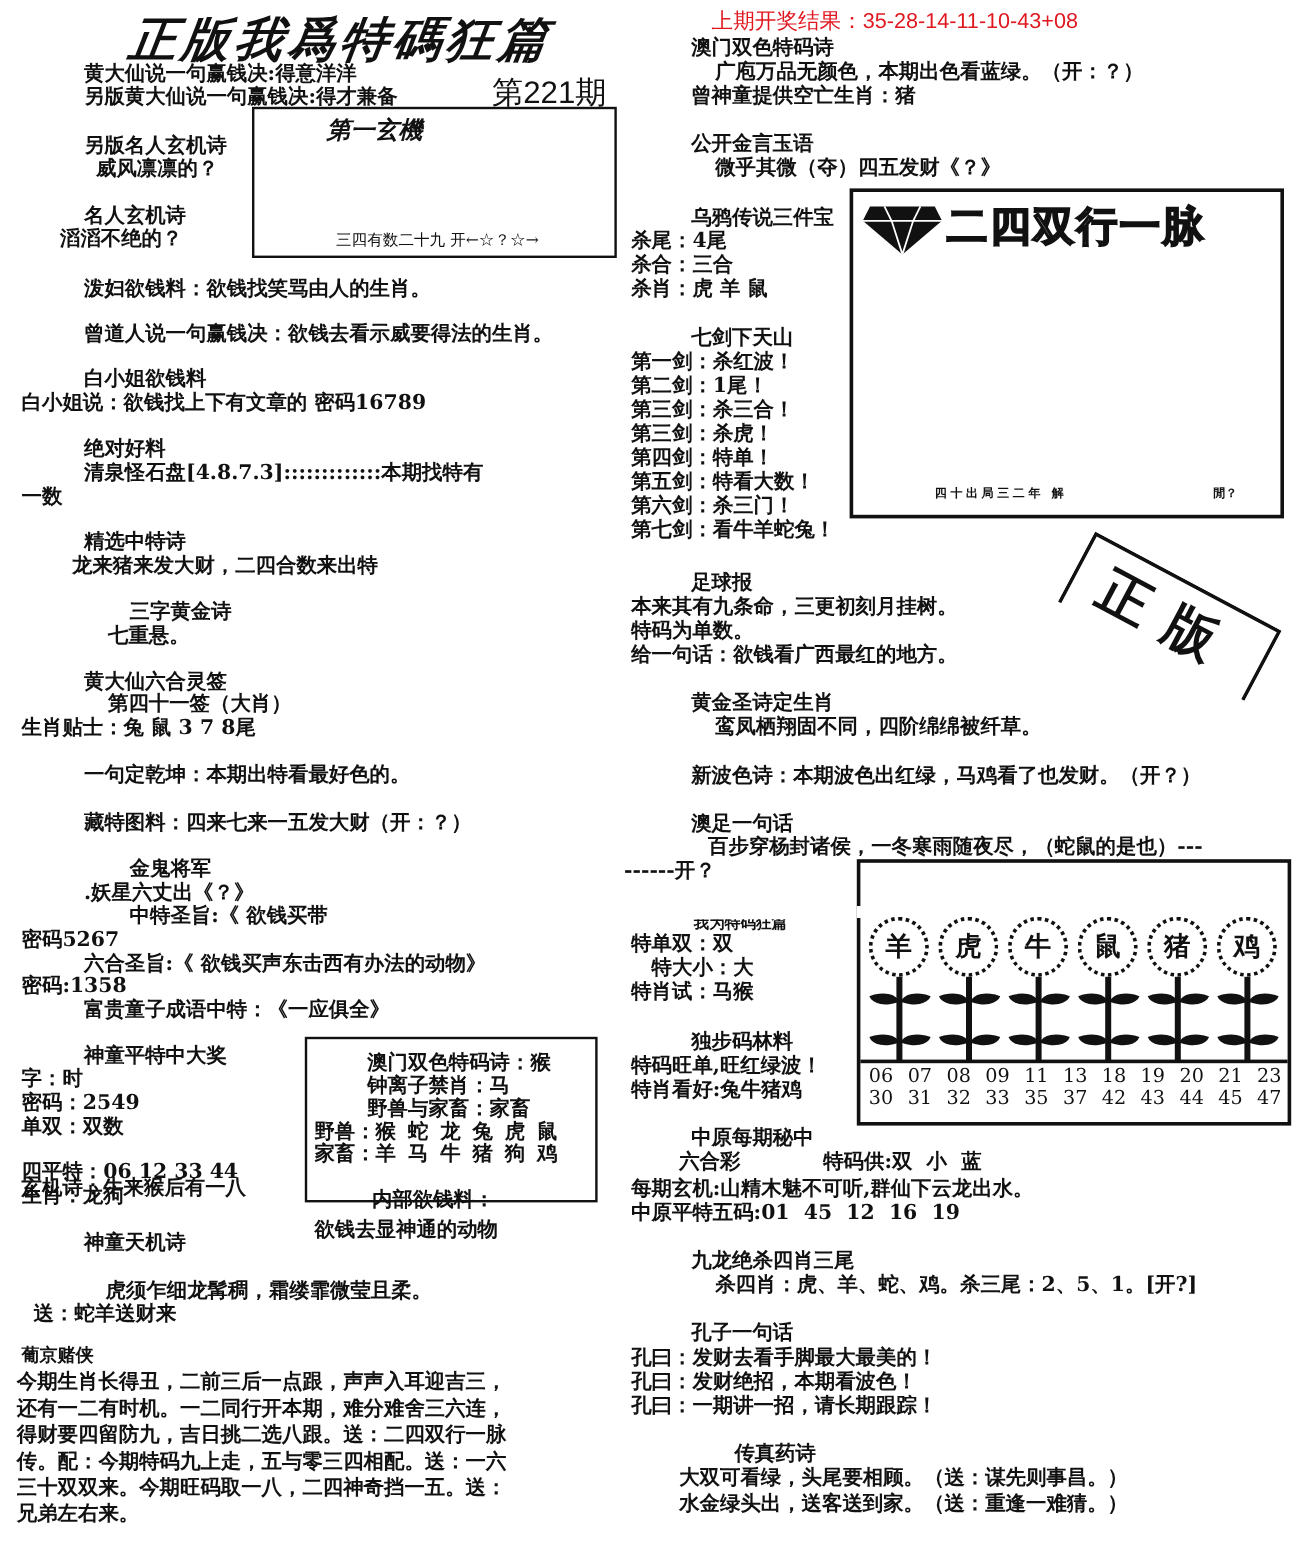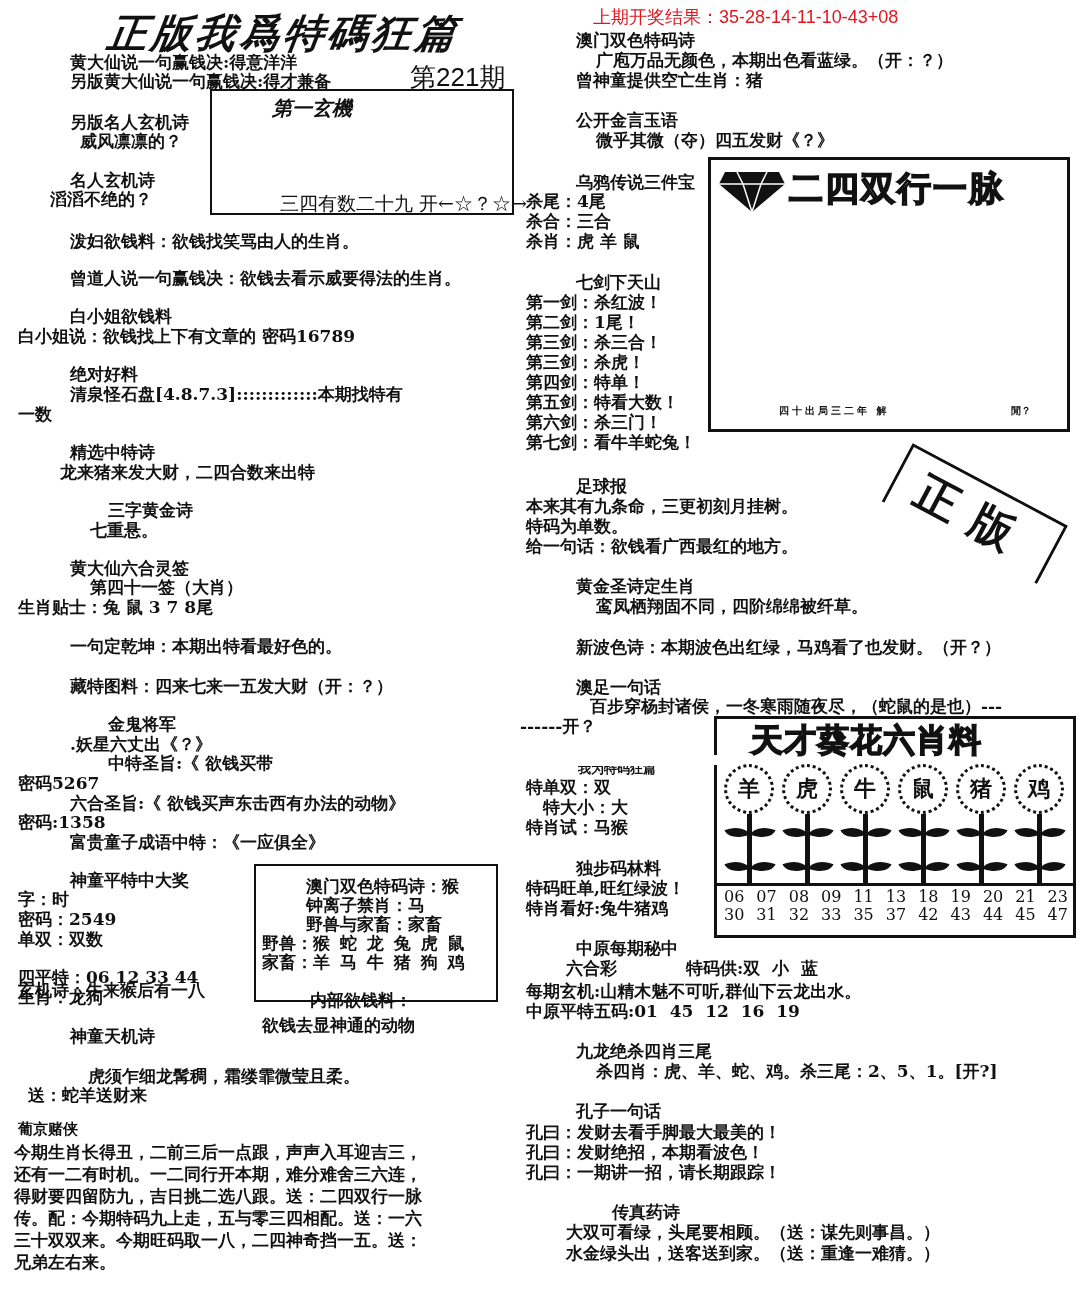--- a/index.html
+++ b/index.html
@@ -38,21 +38,21 @@
 
 <div class="abs title" style="left:108px;top:6px;">正版我爲特碼狂篇</div>
 <div class="abs red" style="left:593px;top:5px;"><span>上期开奖结果：</span><span>35-28-14-11-10-43+08</span></div>
 <div class="abs issue" style="left:410px;top:60px;">第221期</div>
 
 <div class="abs t" style="left:70px;top:52px;">黄大仙说一句赢钱决:得意洋洋</div>
 <div class="abs t" style="left:70px;top:71px;">另版黄大仙说一句赢钱决:得才兼备</div>
 
 <div class="box" style="left:210px;top:89px;width:300px;height:122px;">
   <div class="abs bold-italic" style="left:60px;top:4px;font-size:20px;">第一玄機</div>
-  <div class="abs" style="left:68px;top:100px;font-size:19px;">三四有数二十九 开←☆？☆→</div>
+  <div class="abs" style="left:68px;top:100px;font-size:13px;">三四有数二十九 开←☆？☆→</div>
 </div>
 
 <div class="abs hdr" style="left:70px;top:112px;">另版名人玄机诗</div>
 <div class="abs t" style="left:80px;top:131px;">威风凛凛的？</div>
 
 <div class="abs hdr" style="left:70px;top:170px;">名人玄机诗</div>
 <div class="abs t" style="left:50px;top:189px;">滔滔不绝的？</div>
 
 <div class="abs t" style="left:70px;top:231px;">泼妇欲钱料：欲钱找笑骂由人的生肖。</div>
 <div class="abs t" style="left:70px;top:268px;">曾道人说一句赢钱决：欲钱去看示威要得法的生肖。</div>
@@ -167,21 +167,20 @@
 <div class="abs" style="left:578px;top:760px;font-size:13px;font-weight:bold;clip-path:inset(6px 0 0 0);">我为特码狂篇</div>
 <div class="abs t" style="left:526px;top:777px;">特单双：双</div>
 <div class="abs t" style="left:526px;top:797px;padding-left:17px;">特大小：大</div>
 <div class="abs t" style="left:526px;top:817px;">特肖试：马猴</div>
 
 <div class="abs hdr" style="left:576px;top:858px;">独步码林料</div>
 <div class="abs t" style="left:526px;top:878px;">特码旺单,旺红绿波！</div>
 <div class="abs t" style="left:526px;top:898px;">特肖看好:兔牛猪鸡</div>
 
 <div class="box thick" style="left:714px;top:716px;width:356px;height:216px;">
-  <div class="abs outline" style="left:34px;top:0px;font-size:32px;letter-spacing:1px;"><span>天才</span><span>葵花六肖料</span></div>
   <div class="abs" style="left:-3px;top:36px;width:4px;height:10px;background:#fff;"></div>
   <div class="abs" style="left:0;top:164px;width:356px;height:3px;background:#111;"></div>
 </div>
 <div class="flower-row">
   <div class="flower" style="left:0px;">
     <div class="head">羊</div>
     <div class="stem"></div>
       <div class="leaf" style="left:6px;top:62px;transform:rotate(-20deg);"></div>
       <div class="leaf" style="left:32px;top:62px;transform:scaleX(-1) rotate(-20deg);"></div>
     <div class="leaf" style="left:6px;top:96px;transform:rotate(-20deg);"></div>

